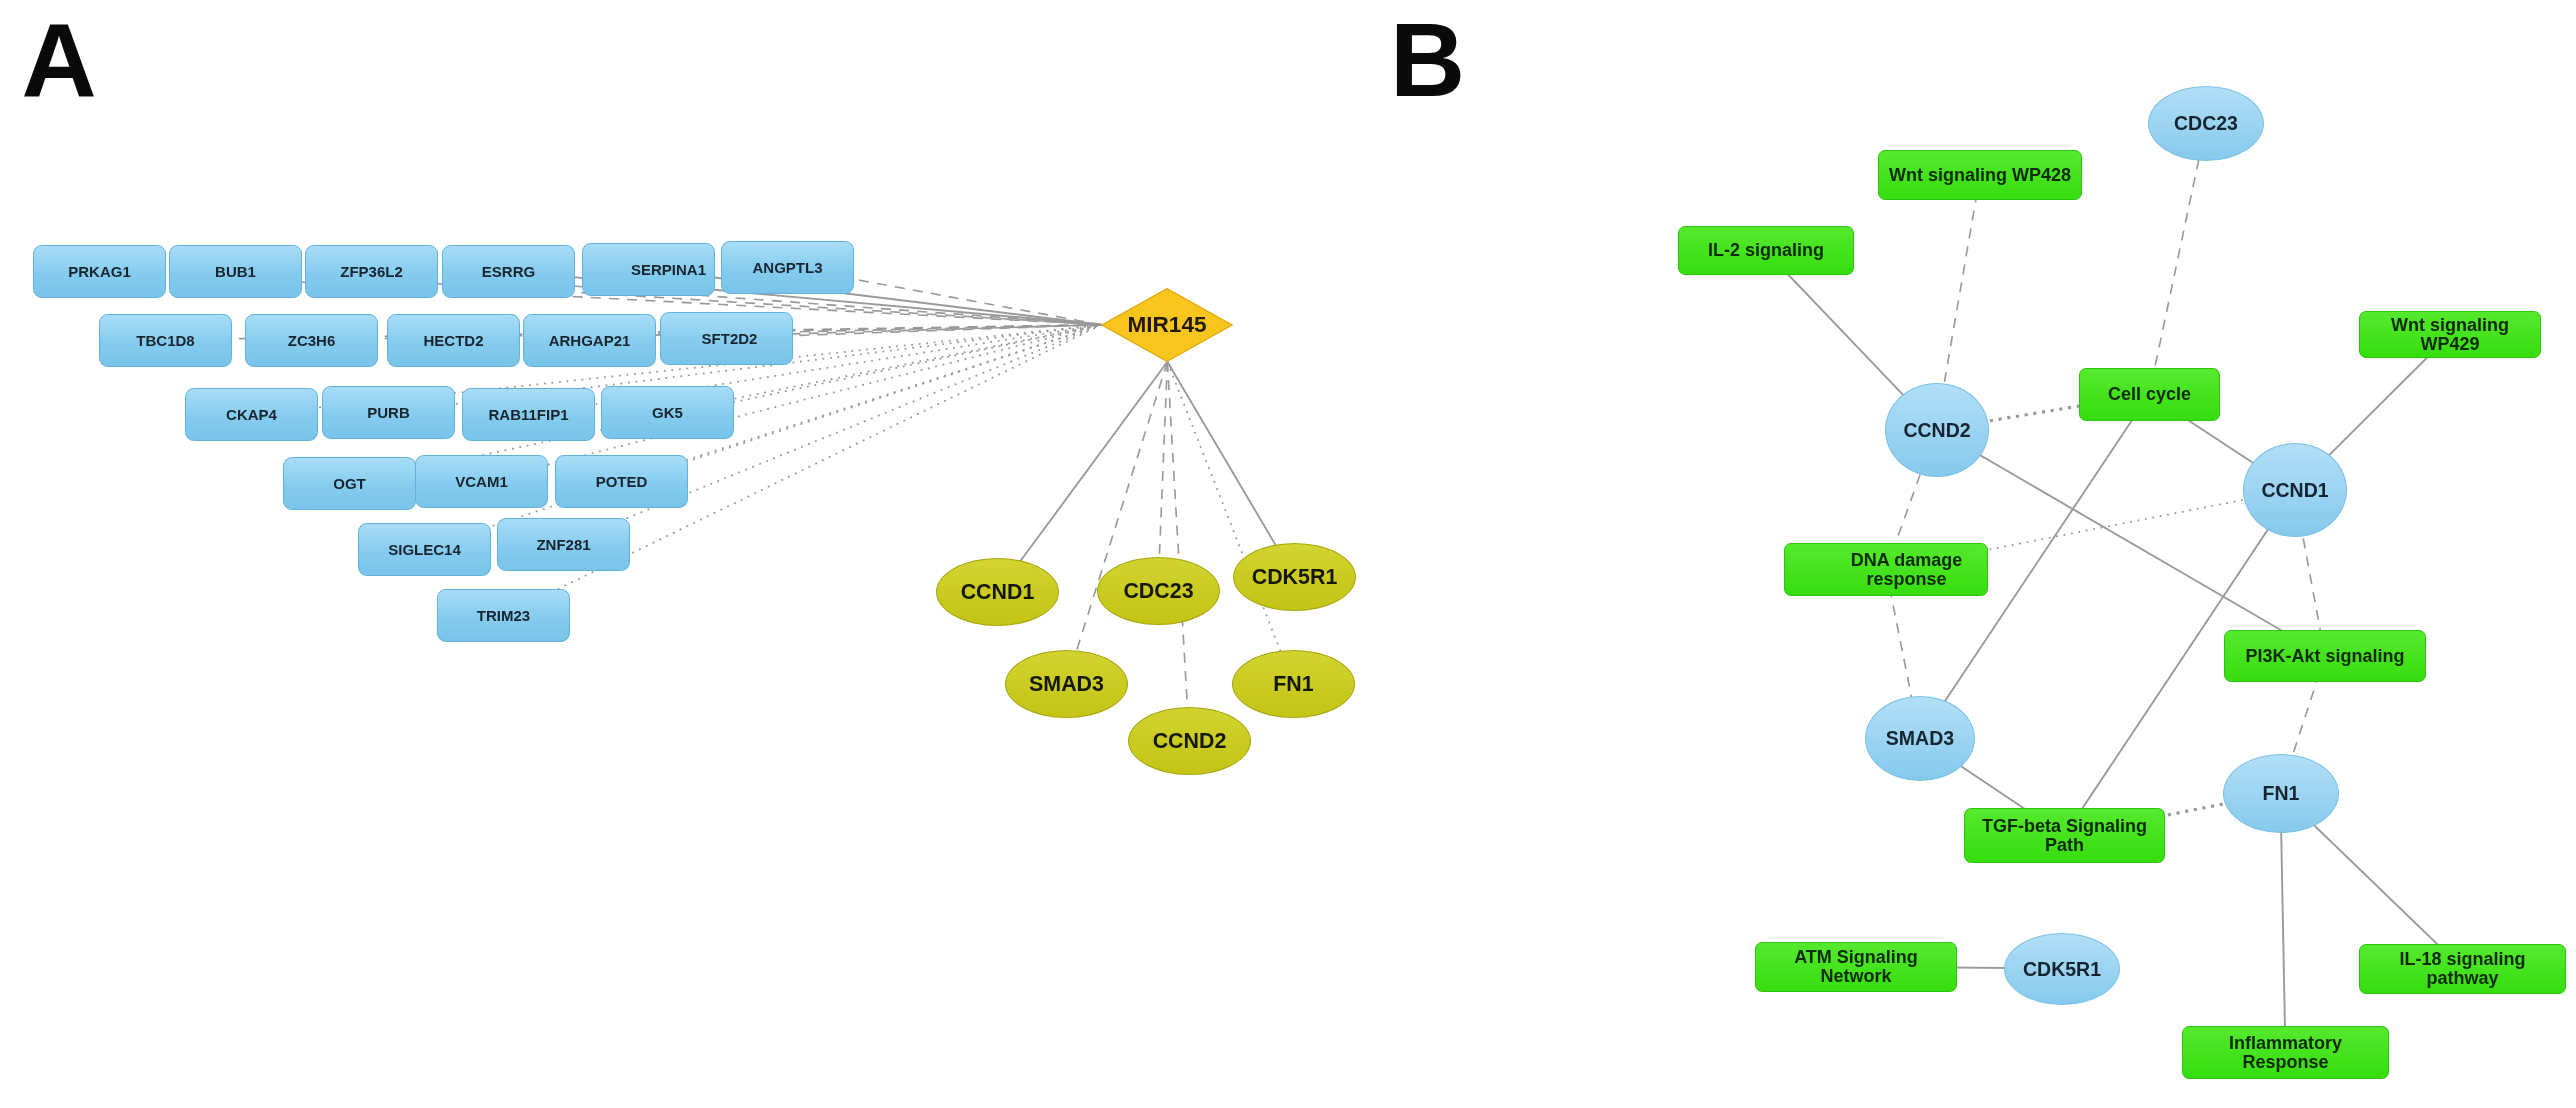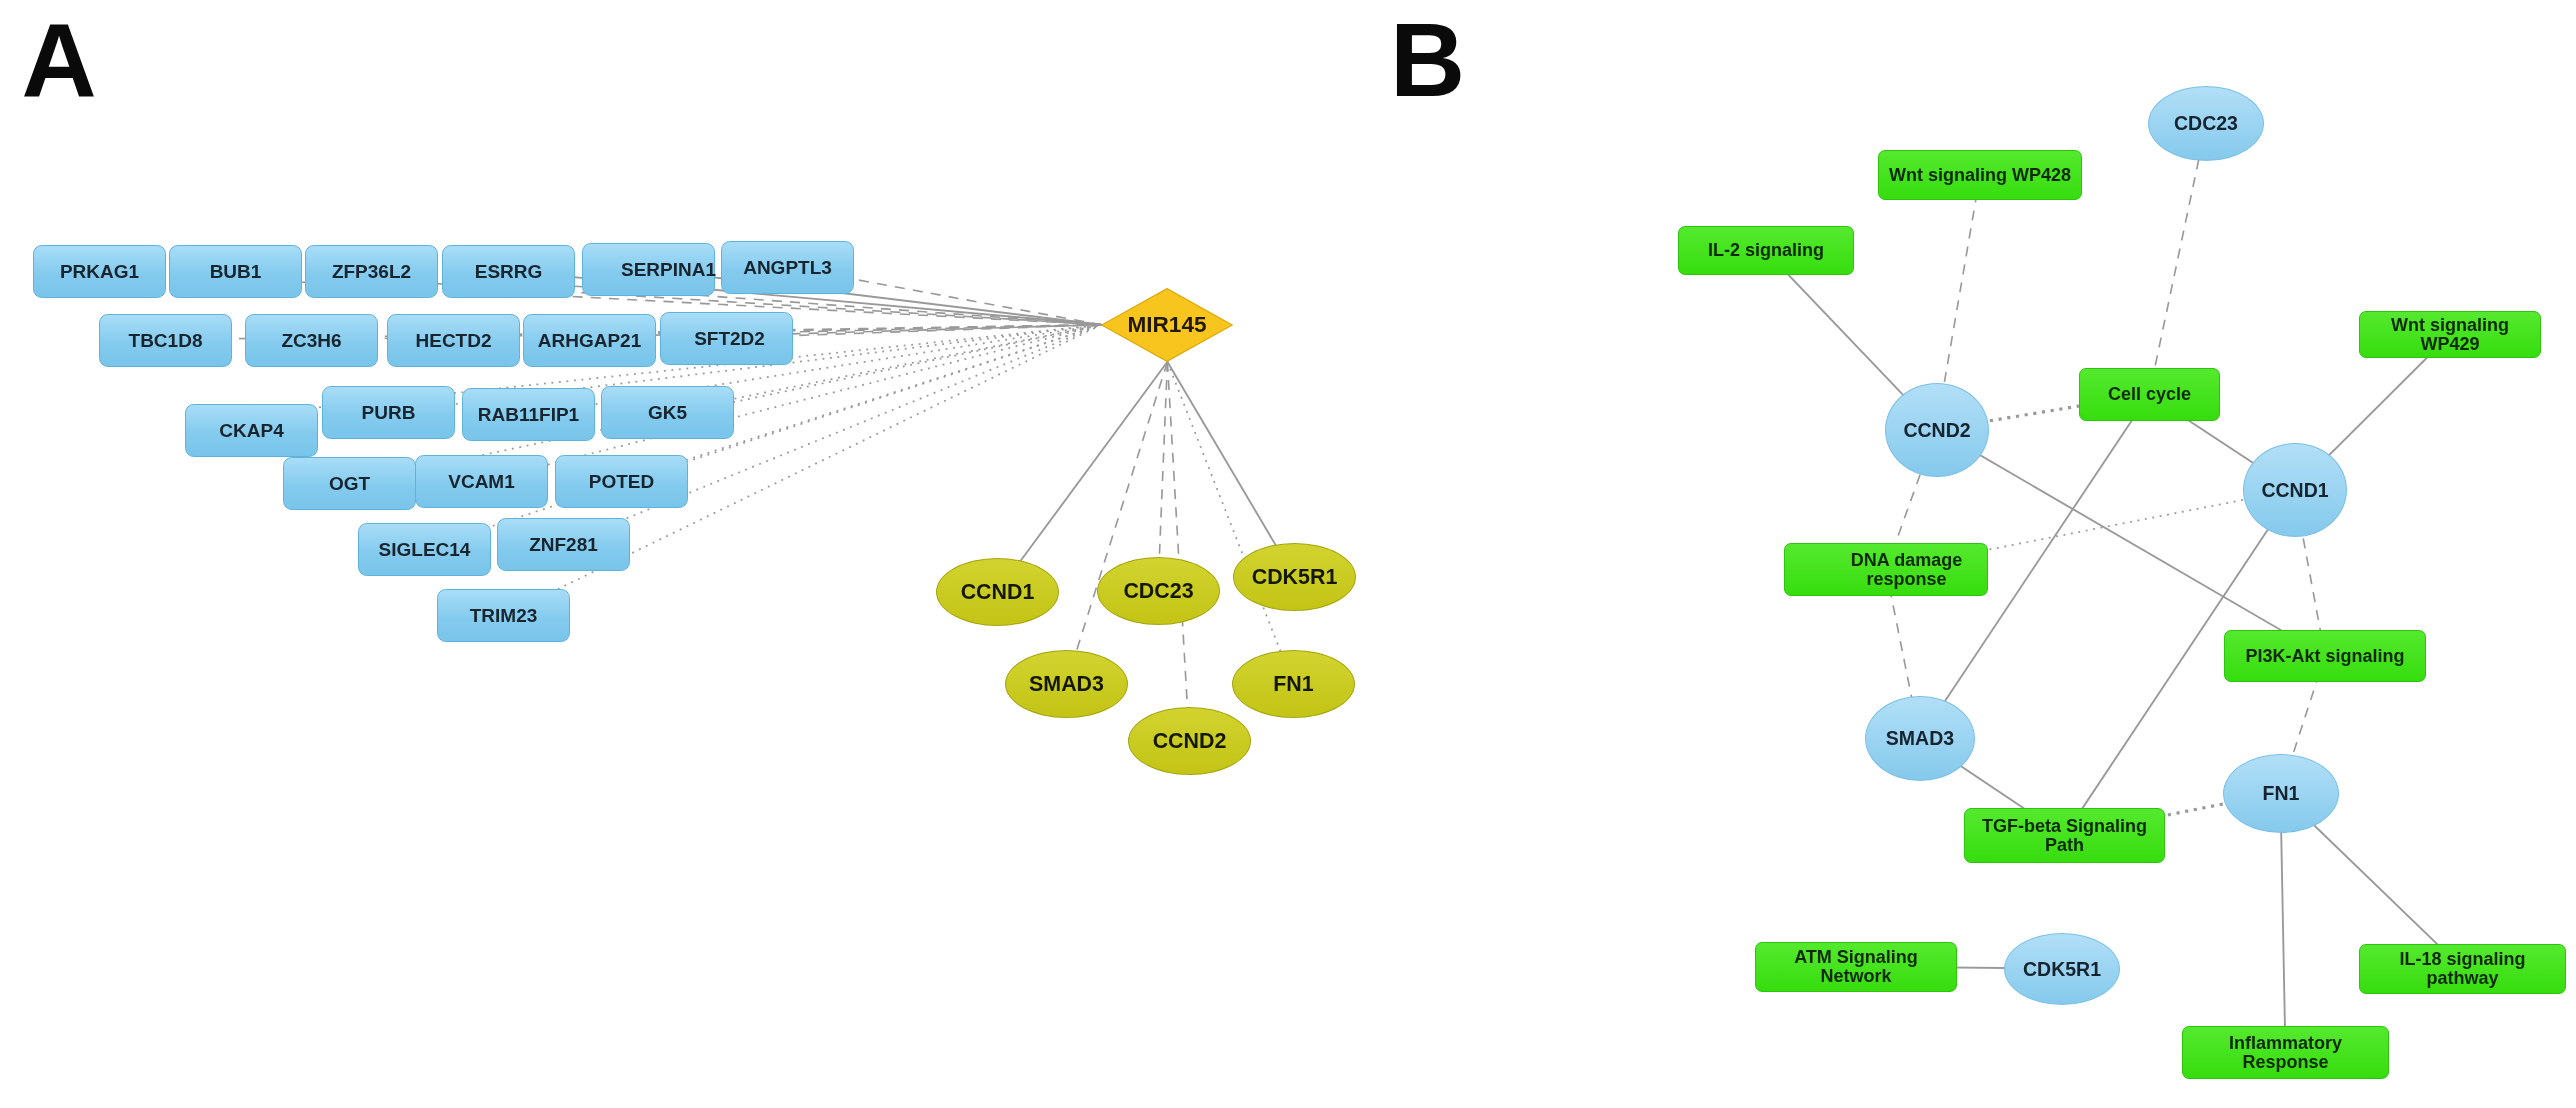--- a/index.html
+++ b/index.html
@@ -7,21 +7,21 @@
        font-family:"Liberation Sans", sans-serif;}
   #figure{position:absolute;inset:0;}
   #edge-layer{position:absolute;left:0;top:0;z-index:1;}
   #node-layer{position:absolute;left:0;top:0;width:2576px;height:1108px;z-index:2;}
   .panel-letter{position:absolute;font-size:104px;font-weight:700;color:#0a0a0a;
                 line-height:1;z-index:3;}
   .node{position:absolute;display:flex;align-items:center;justify-content:center;
         box-sizing:border-box;text-align:center;font-weight:700;line-height:1.05;}
   .node .lbl{position:relative;z-index:2;padding:0 3.8px;}
   .gene-a{background:linear-gradient(180deg,#a9ddf7 0%,#84cbee 55%,#79c4ea 100%);
-          border:1.9px solid #5fb2d9;border-radius:8.8px;color:#18252e;font-size:19px;}
+          border:1.9px solid #5fb2d9;border-radius:8.8px;color:#18252e;font-size:15px;}
   .target-a{background:linear-gradient(180deg,#d2d32f 0%,#c3c415 100%);
             border:1.9px solid #a4a50c;border-radius:50%;color:#151800;font-size:21.4px;}
   .mirna{color:#221a00;font-size:22.6px;}
   .mirna svg{position:absolute;left:0;top:0;z-index:1;}
   .pathway-b{background:linear-gradient(180deg,#55e92e 0%,#36dd0e 100%);
              border:1.9px solid #2cc40c;border-radius:7px;color:#0d2a05;font-size:18px;}
   .gene-b{background:linear-gradient(180deg,#b2dff7 0%,#85c9ec 100%);
           border:1.9px solid #79c0e6;border-radius:50%;color:#15242e;font-size:19.5px;}
 </style>
 </head>
@@ -111,21 +111,21 @@
       </div>
       <div class="node gene-a" style="left: 387px; top: 314px; width: 133px; height: 53px;">
         <span class="lbl">HECTD2</span>
       </div>
       <div class="node gene-a" style="left: 523px; top: 314px; width: 133px; height: 53px;">
         <span class="lbl">ARHGAP21</span>
       </div>
       <div class="node gene-a" style="left: 660px; top: 312px; width: 133px; height: 53px; padding-left: 6px;">
         <span class="lbl">SFT2D2</span>
       </div>
-      <div class="node gene-a" style="left: 185px; top: 388px; width: 133px; height: 53px; margin-top: 16px;">
+      <div class="node gene-a" style="left: 185px; top: 388px; width: 133px; height: 53px;">
         <span class="lbl">CKAP4</span>
       </div>
       <div class="node gene-a" style="left: 322px; top: 386px; width: 133px; height: 53px;">
         <span class="lbl">PURB</span>
       </div>
       <div class="node gene-a" style="left: 462px; top: 388px; width: 133px; height: 53px;">
         <span class="lbl">RAB11FIP1</span>
       </div>
       <div class="node gene-a" style="left: 601px; top: 386px; width: 133px; height: 53px;">
         <span class="lbl">GK5</span>

